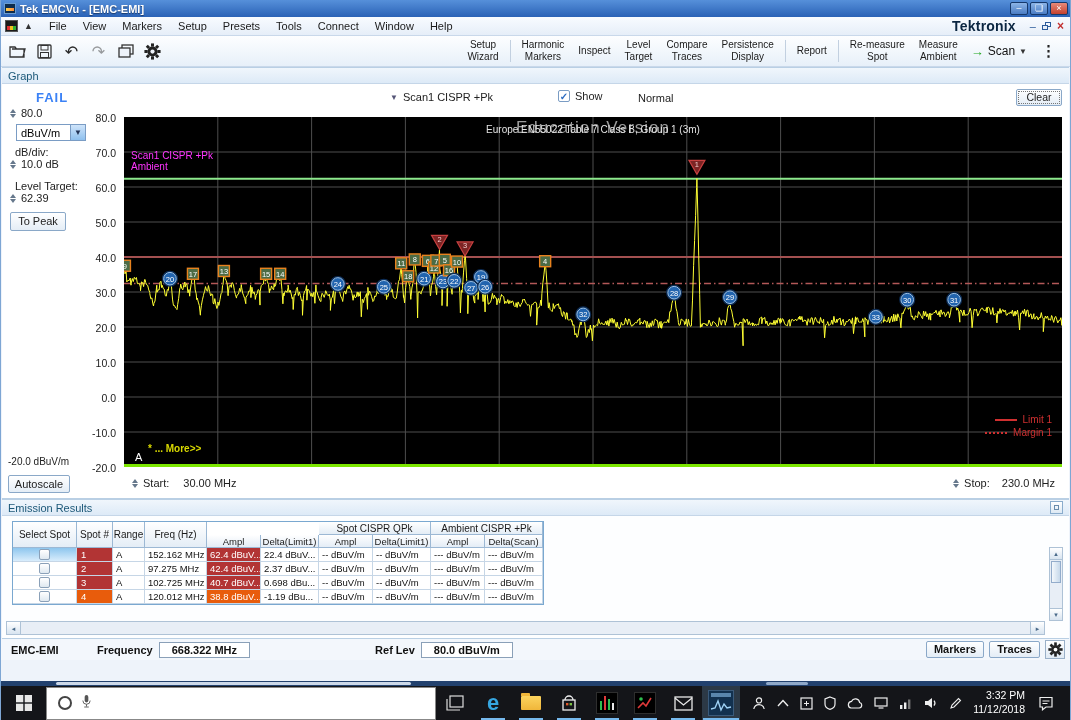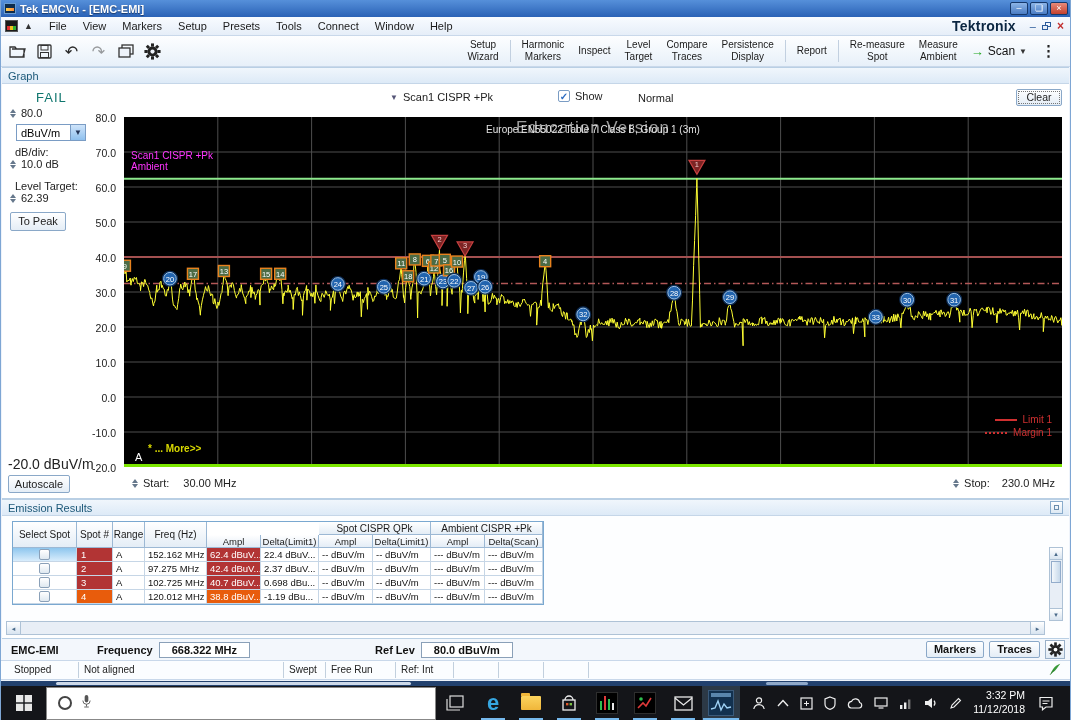--- a/index.html
+++ b/index.html
@@ -44,21 +44,21 @@
 
   
   .panelhead{position:absolute;left:1px;right:1px;height:17px;background:linear-gradient(#f0f6fc,#ddeaf7);border-top:1px solid #b9cfe4;border-bottom:1px solid #c5d6e8;color:#1c5878;font-size:11px;display:flex;align-items:center;padding:0 6px;}
   #graph-head{top:67px;}
   #em-head{top:499px;}
   .em-btn{margin-left:auto;width:13px;height:13px;border:1px solid #8aaccc;background:linear-gradient(#fff,#dde9f4);position:relative;}
   .em-btn::after{content:"";position:absolute;inset:3px;border:1px solid #6a8cac;}
 
   
   .graphpanel{position:absolute;top:84px;left:1px;right:1px;height:415px;background:#fff;border-bottom:1px solid #b9cfe4;}
-  .fail{position:absolute;left:34px;top:6px;color:#0f766e;font-weight:normal;font-size:13px;letter-spacing:1px;}
+  .fail{position:absolute;left:34px;top:6px;color:#3b82f6;font-weight:bold;font-size:13px;letter-spacing:1px;}
   .tracesel{position:absolute;left:388px;top:7px;font-size:11px;color:#222;display:flex;gap:5px;align-items:center;}
   .tracesel .caret{font-size:8px;color:#557;}
   .showbox{position:absolute;left:556px;top:6px;display:flex;align-items:center;gap:5px;font-size:11px;color:#222;}
   .cb{width:12px;height:12px;border:1px solid #7a9cc4;background:#fff;border-radius:2px;font-size:10px;line-height:11px;text-align:center;color:#2a6ac0;font-weight:bold;}
   .normal-lbl{position:absolute;left:636px;top:8px;font-size:11px;color:#222;}
   .clear-btn{position:absolute;right:7px;top:5px;width:46px;height:17px;border:1px solid #8aa8c8;background:linear-gradient(#ffffff,#e4edf6);font-size:10.5px;color:#222;text-align:center;line-height:15px;outline:1px dotted #777;outline-offset:-3px;border-radius:2px;}
   .spinrow{position:absolute;display:flex;align-items:center;gap:4px;font-size:11px;color:#222;}
   .spin{width:9px;height:11px;display:inline-flex;flex-direction:column;align-items:center;justify-content:center;gap:1px;}
   .spin i{width:0;height:0;border-left:3px solid transparent;border-right:3px solid transparent;}
   .spin .up{border-bottom:4px solid #66788c;}
@@ -279,21 +279,21 @@
     </span>
     <span class="glabel" style="left:13px;top:96px;">Level Target:</span>
     <span class="spinrow" style="left:6px;top:108px;">
       <span class="spin">
           <i class="up"></i>
           <i class="dn"></i>
         </span>
       <span>62.39</span>
     </span>
     <span class="gbtn" style="left:8px;top:128px;width:56px;height:19px;line-height:17px;">To Peak</span>
-    <span class="glabel" style="left:6px;top:372px;font-size:14px;">-20.0 dBuV/m</span>
+    <span class="glabel" style="left:6px;top:372px;font-size:10px;">-20.0 dBuV/m</span>
     <span class="gbtn" style="left:6px;top:391px;width:62px;height:18px;line-height:16px;">Autoscale</span>
 
     
     <span id="ytick-col"><div class="ytick" style="top: 28px;">80.0</div><div class="ytick" style="top: 63px;">70.0</div><div class="ytick" style="top: 98px;">60.0</div><div class="ytick" style="top: 133px;">50.0</div><div class="ytick" style="top: 168px;">40.0</div><div class="ytick" style="top: 203px;">30.0</div><div class="ytick" style="top: 238px;">20.0</div><div class="ytick" style="top: 273px;">10.0</div><div class="ytick" style="top: 308px;">0.0</div><div class="ytick" style="top: 343px;">-10.0</div><div class="ytick" style="top: 378px;">-20.0</div></span>
 
     
     <div class="plot">
       <svg id="plot-svg" width="938" height="350" viewBox="0 0 938 350">
           <line x1="93.80000000000001" y1="0" x2="93.80000000000001" y2="350" stroke="#4e4e4e" stroke-width="1"></line>
           <line x1="187.60000000000002" y1="0" x2="187.60000000000002" y2="350" stroke="#4e4e4e" stroke-width="1"></line>
@@ -603,38 +603,20 @@
             <rect x="-1.4" y="4.6" width="2.8" height="3" transform="rotate(45)"></rect>
             <rect x="-7.6" y="-1.4" width="3" height="2.8" transform="rotate(45)"></rect>
             <rect x="4.6" y="-1.4" width="3" height="2.8" transform="rotate(45)"></rect>
             <circle r="4.8"></circle>
           </g>
           <circle r="2" fill="#fff"></circle>
         </svg>
     </span>
   </div>
 
-  <div class="statusbar2">
-    <span id="s2cells" style="display:flex;">
-        <span class="s2cell" style="width: 70px;">Stopped</span>
-        <span class="s2cell" style="width: 205px;">Not aligned</span>
-        <span class="s2cell" style="width: 42px;">Swept</span>
-        <span class="s2cell" style="width: 70px;">Free Run</span>
-        <span class="s2cell" style="width: 58px;">Ref: Int</span>
-        <span class="s2cell" style="width: 45px;"></span>
-        <span class="s2cell" style="width: 45px;"></span>
-        <span class="s2cell" style="width: 45px;"></span>
-      </span>
-    <span class="quill">
-      <svg width="14" height="14" viewBox="0 0 16 16">
-          <path d="M3 14 C5 7 10 3 14 2 C11 6 9 10 5 12 Z" fill="#3a9a3a"></path>
-          <line x1="2.5" y1="14.5" x2="7" y2="9" stroke="#2a7a2a"></line>
-        </svg>
-    </span>
-  </div>
 
   <div class="bottomframe">
     <span class="bf-thumb" style="left:55px;width:355px;"></span>
     <span class="bf-thumb" style="left:765px;width:42px;background:#8fa8c8;"></span>
   </div>
 
   <div class="taskbar">
     <span class="start">
       <svg width="16" height="16" viewBox="0 0 16 16">
           <g fill="#e8e8e8">

